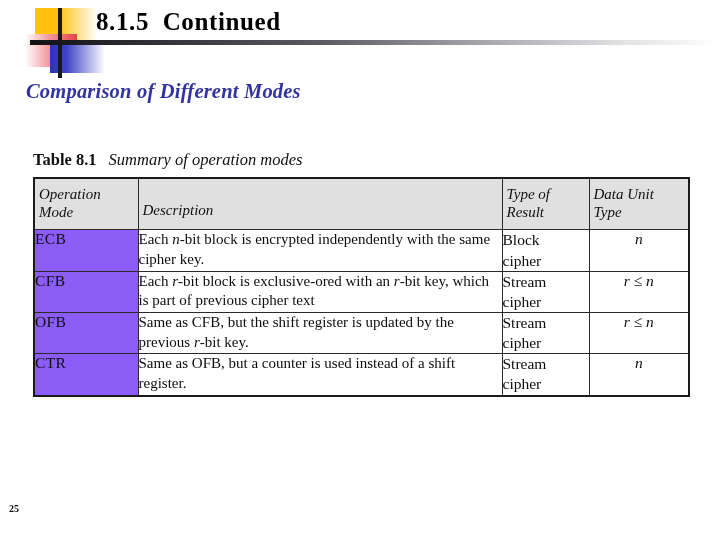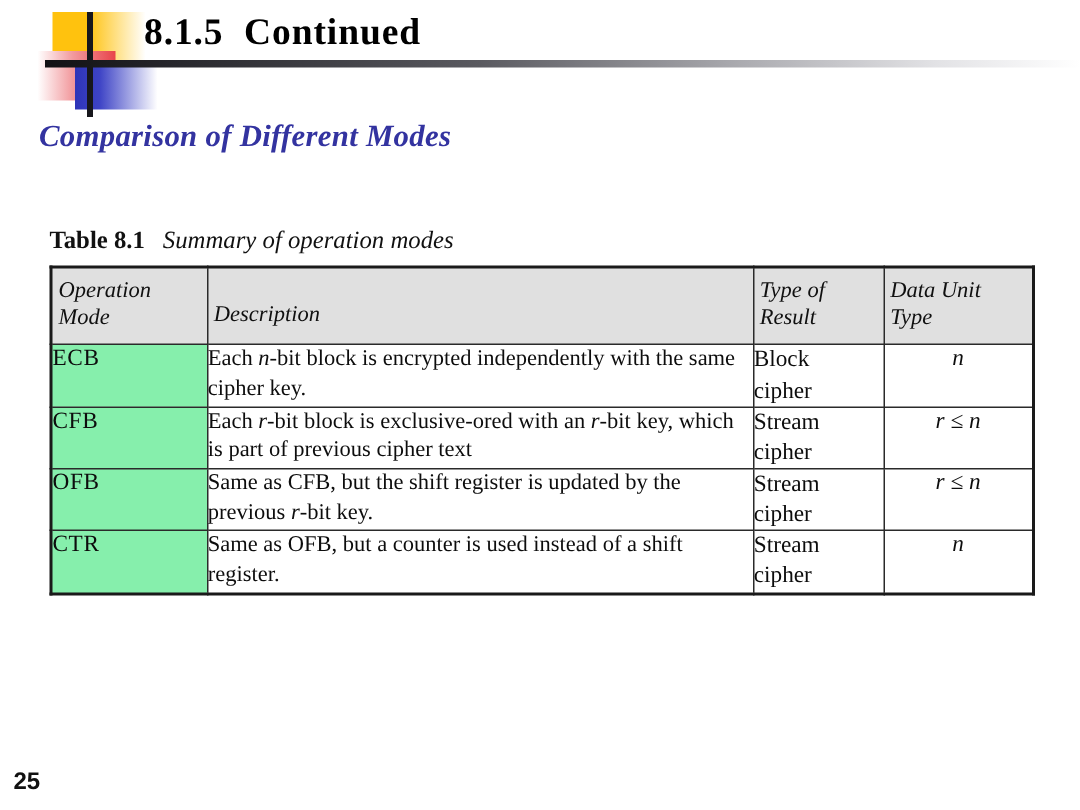--- a/index.html
+++ b/index.html
@@ -142,21 +142,21 @@
   table#modes-table {
     border: 2px solid #1a1a1a;
   }
 
   col.c-mode  { width: 104px; }
   col.c-desc  { width: 364px; }
   col.c-type  { width: 87px; }
   col.c-size  { width: 100px; }
 
   td.cell-mode {
-    background: #86efac;
+    background: #8b5cf6;
     font-size: 15.5px;
     padding: 8px 0 8px 11px;
     letter-spacing: 0.4px;
     color: #0d0d0d;
   }
   td.cell-desc {
     background: #ffffff;
     font-size: 15px;
     line-height: 1.32;
     padding: 7px 6px 8px 10px;
@@ -175,23 +175,23 @@
     font-style: italic;
     text-align: center;
     padding: 8px 4px 8px 4px;
     color: #0d0d0d;
   }
 
   
   #page-number {
     position: absolute;
     left: 9px;
-    bottom: 9px;
-    font-family: Liberation Sans, sans-serif;
-    font-size: 16px;
+    bottom: 26px;
+    font-family: Liberation Serif, serif;
+    font-size: 10px;
     font-weight: bold;
     color: #111111;
   }
 </style>
 </head>
 <body>
 
 <div id="slide-header">
 
   <div id="header-logo">

